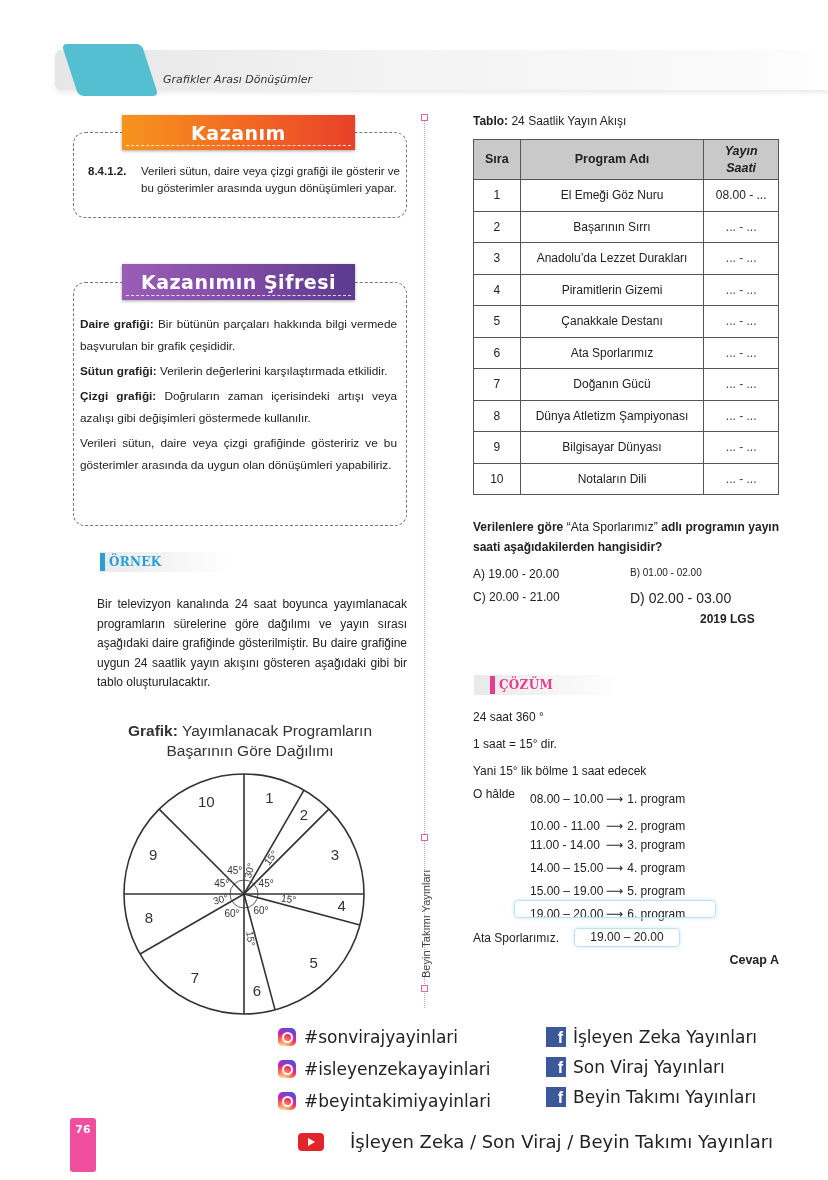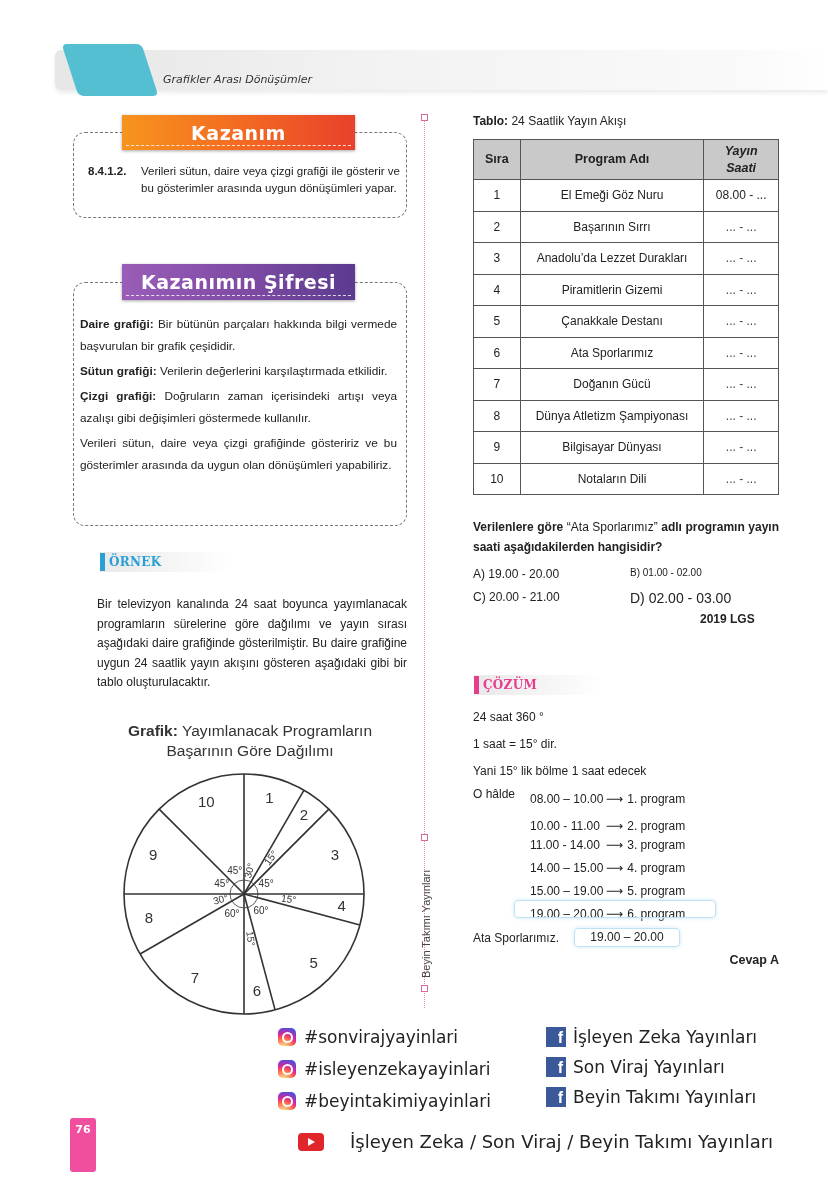--- a/index.html
+++ b/index.html
@@ -206,21 +206,21 @@
 
 <div class="abs" style="left:473px;top:517px;width:306px;font-size:12px;line-height:20px;text-align:justify;">
   <b>Verilenlere göre </b><span>“Ata Sporlarımız”</span><b> adlı programın yayın saati aşağıdakilerden hangisidir?</b>
 </div>
 <div class="abs" style="left:473px;top:567px;font-size:12px;">A) 19.00 - 20.00</div>
 <div class="abs" style="left:630px;top:567px;font-size:10px;">B) 01.00 - 02.00</div>
 <div class="abs" style="left:473px;top:590px;font-size:12px;">C) 20.00 - 21.00</div>
 <div class="abs" style="left:630px;top:590px;font-size:14px;">D) 02.00 - 03.00</div>
 <div class="abs" style="left:700px;top:612px;width:79px;text-align:left;font-size:12px;font-weight:bold;">2019 LGS</div>
 
-<div class="abs sec-label" style="left:474px;top:675px;">
+<div class="abs sec-label" style="left:474px;top:675px;padding-left:16px;">
   <span class="sec-bar" style="background:#e63d8e;"></span>
   <span class="sec-text" style="color:#e63d8e;">ÇÖZÜM</span>
 </div>
 <div class="abs sol" style="left:473px;top:710px;">24 saat 360 °</div>
 <div class="abs sol" style="left:473px;top:737px;">1 saat = 15° dir.</div>
 <div class="abs sol" style="left:473px;top:764px;">Yani 15° lik bölme 1 saat edecek</div>
 <div class="abs sol" style="left:473px;top:787px;">O hâlde</div>
 <div id="steps" class="abs" style="left:530px;top:787px;">
     <div class="sol" style="height: 23px; display: flex; align-items: center; white-space: nowrap;">
       <span style="display:inline-block;width:72px;">08.00  – 10.00</span>

